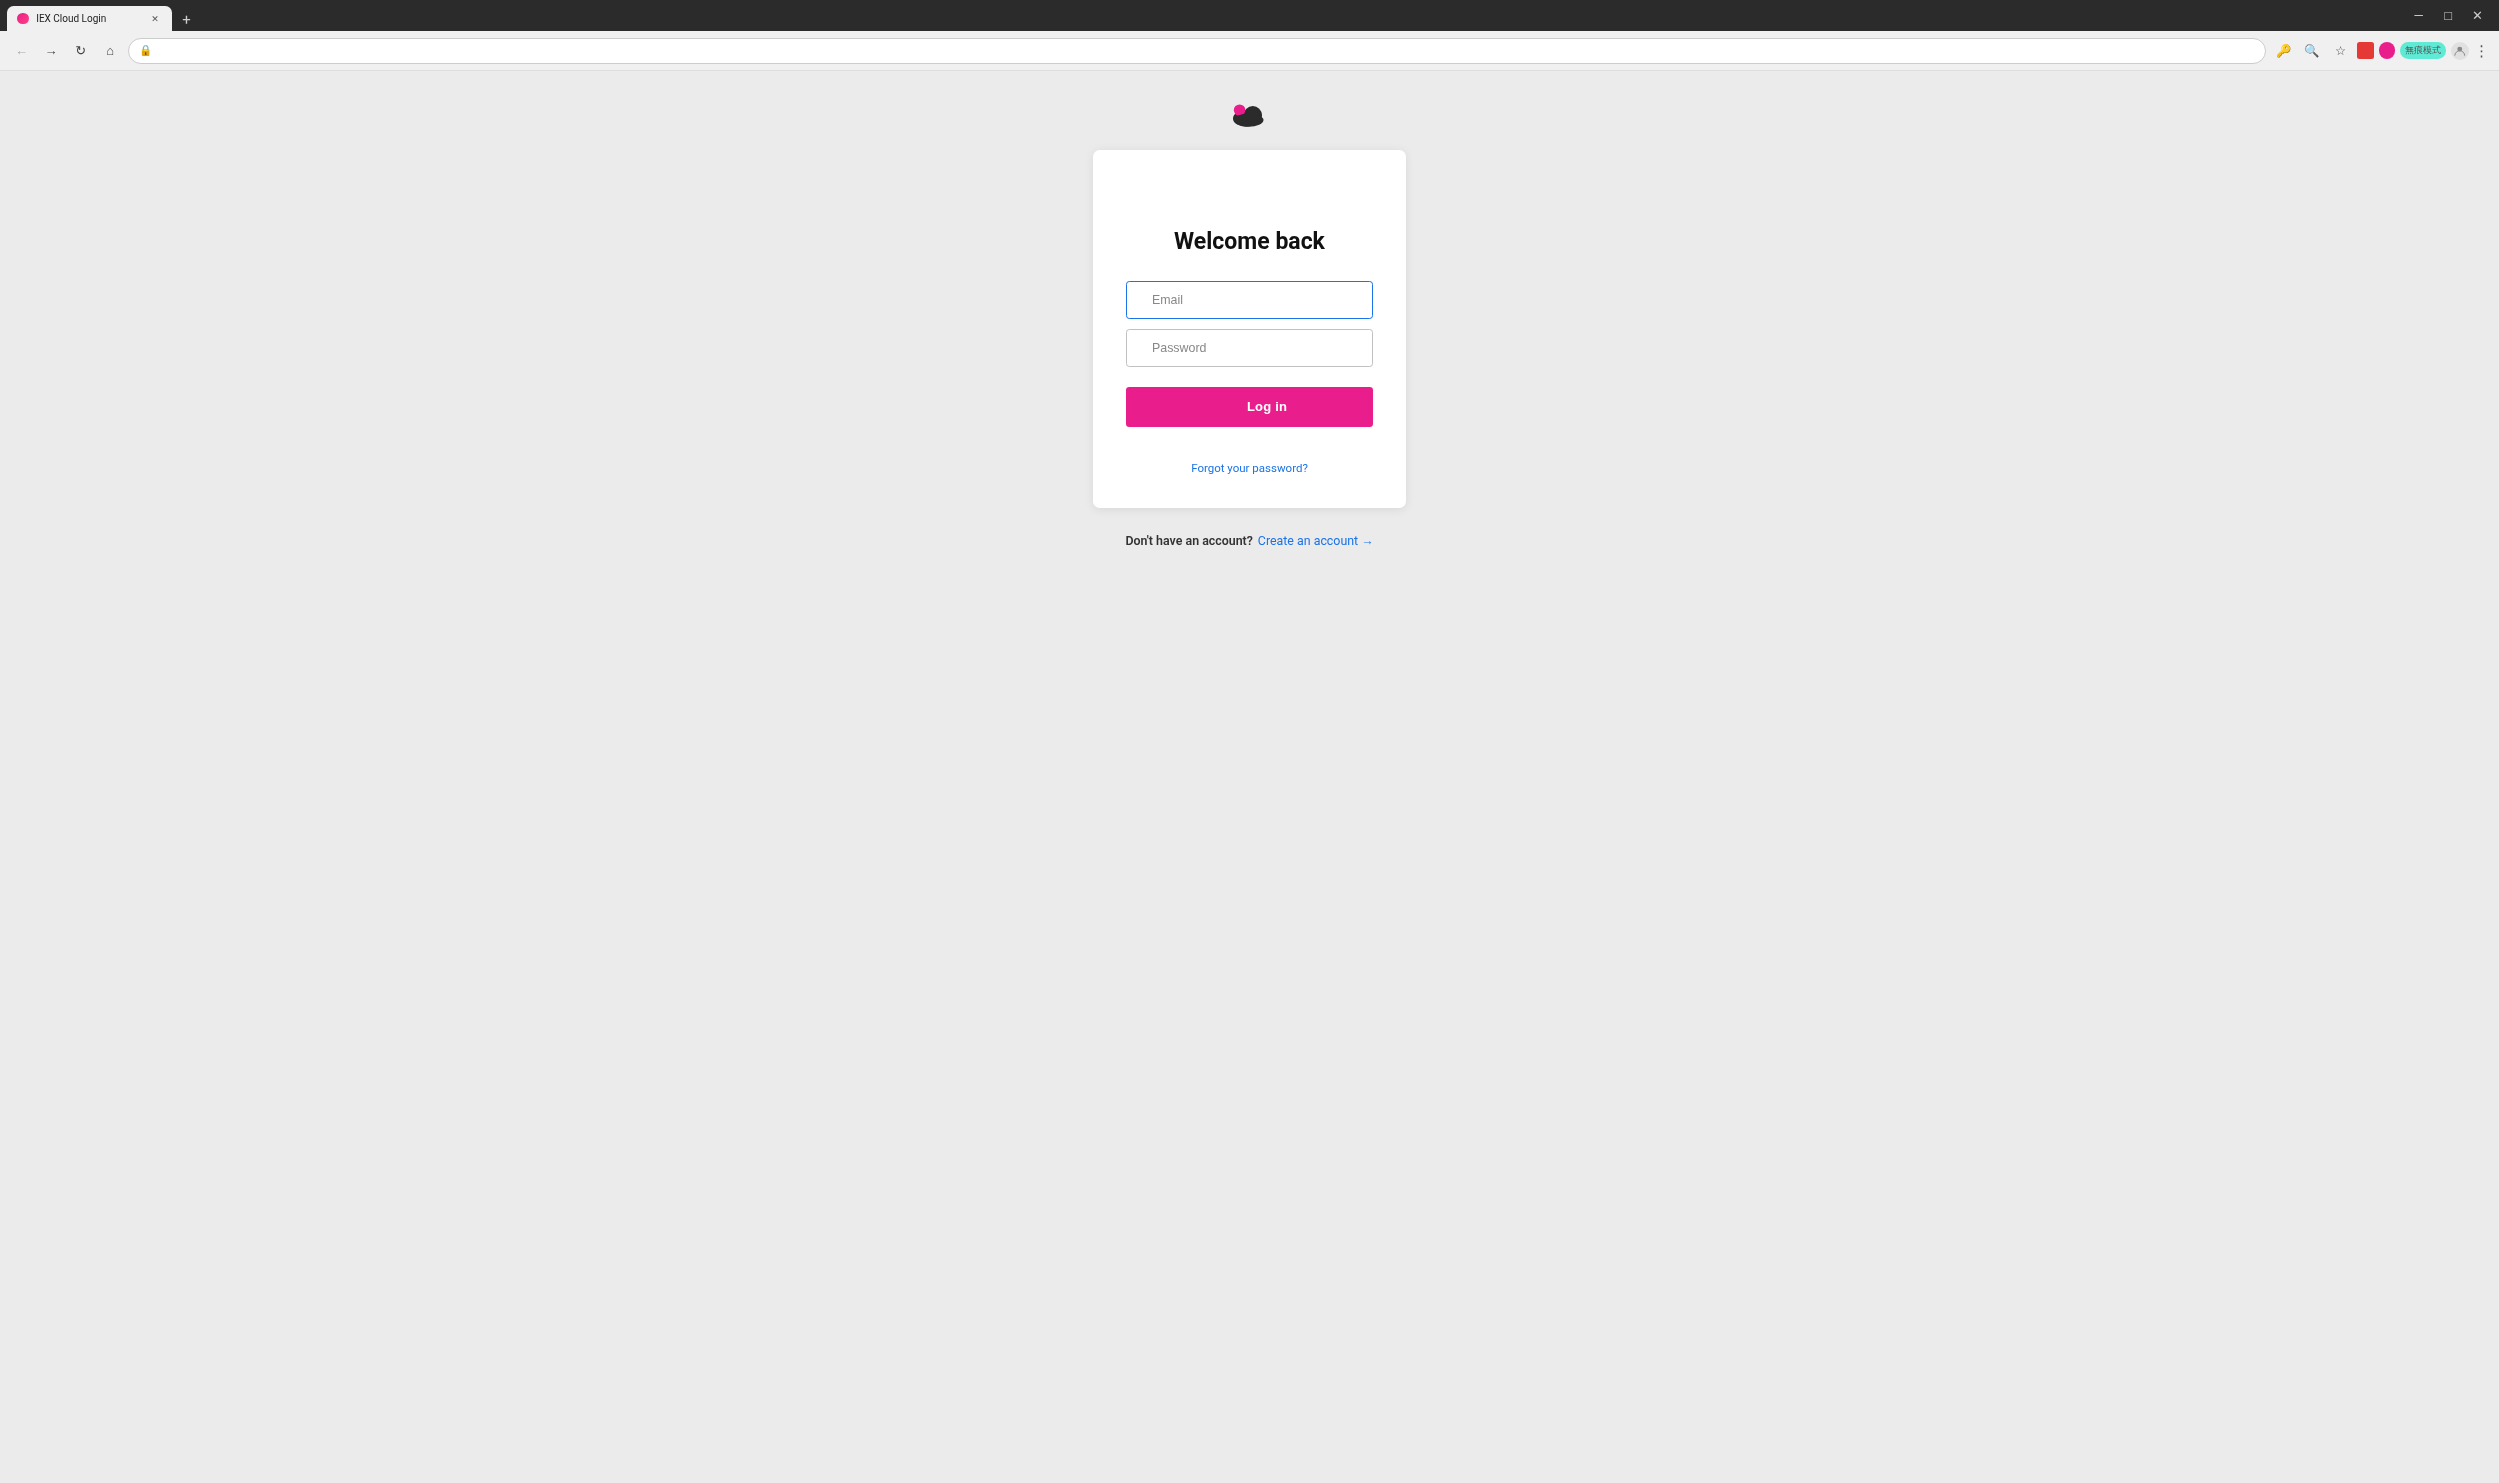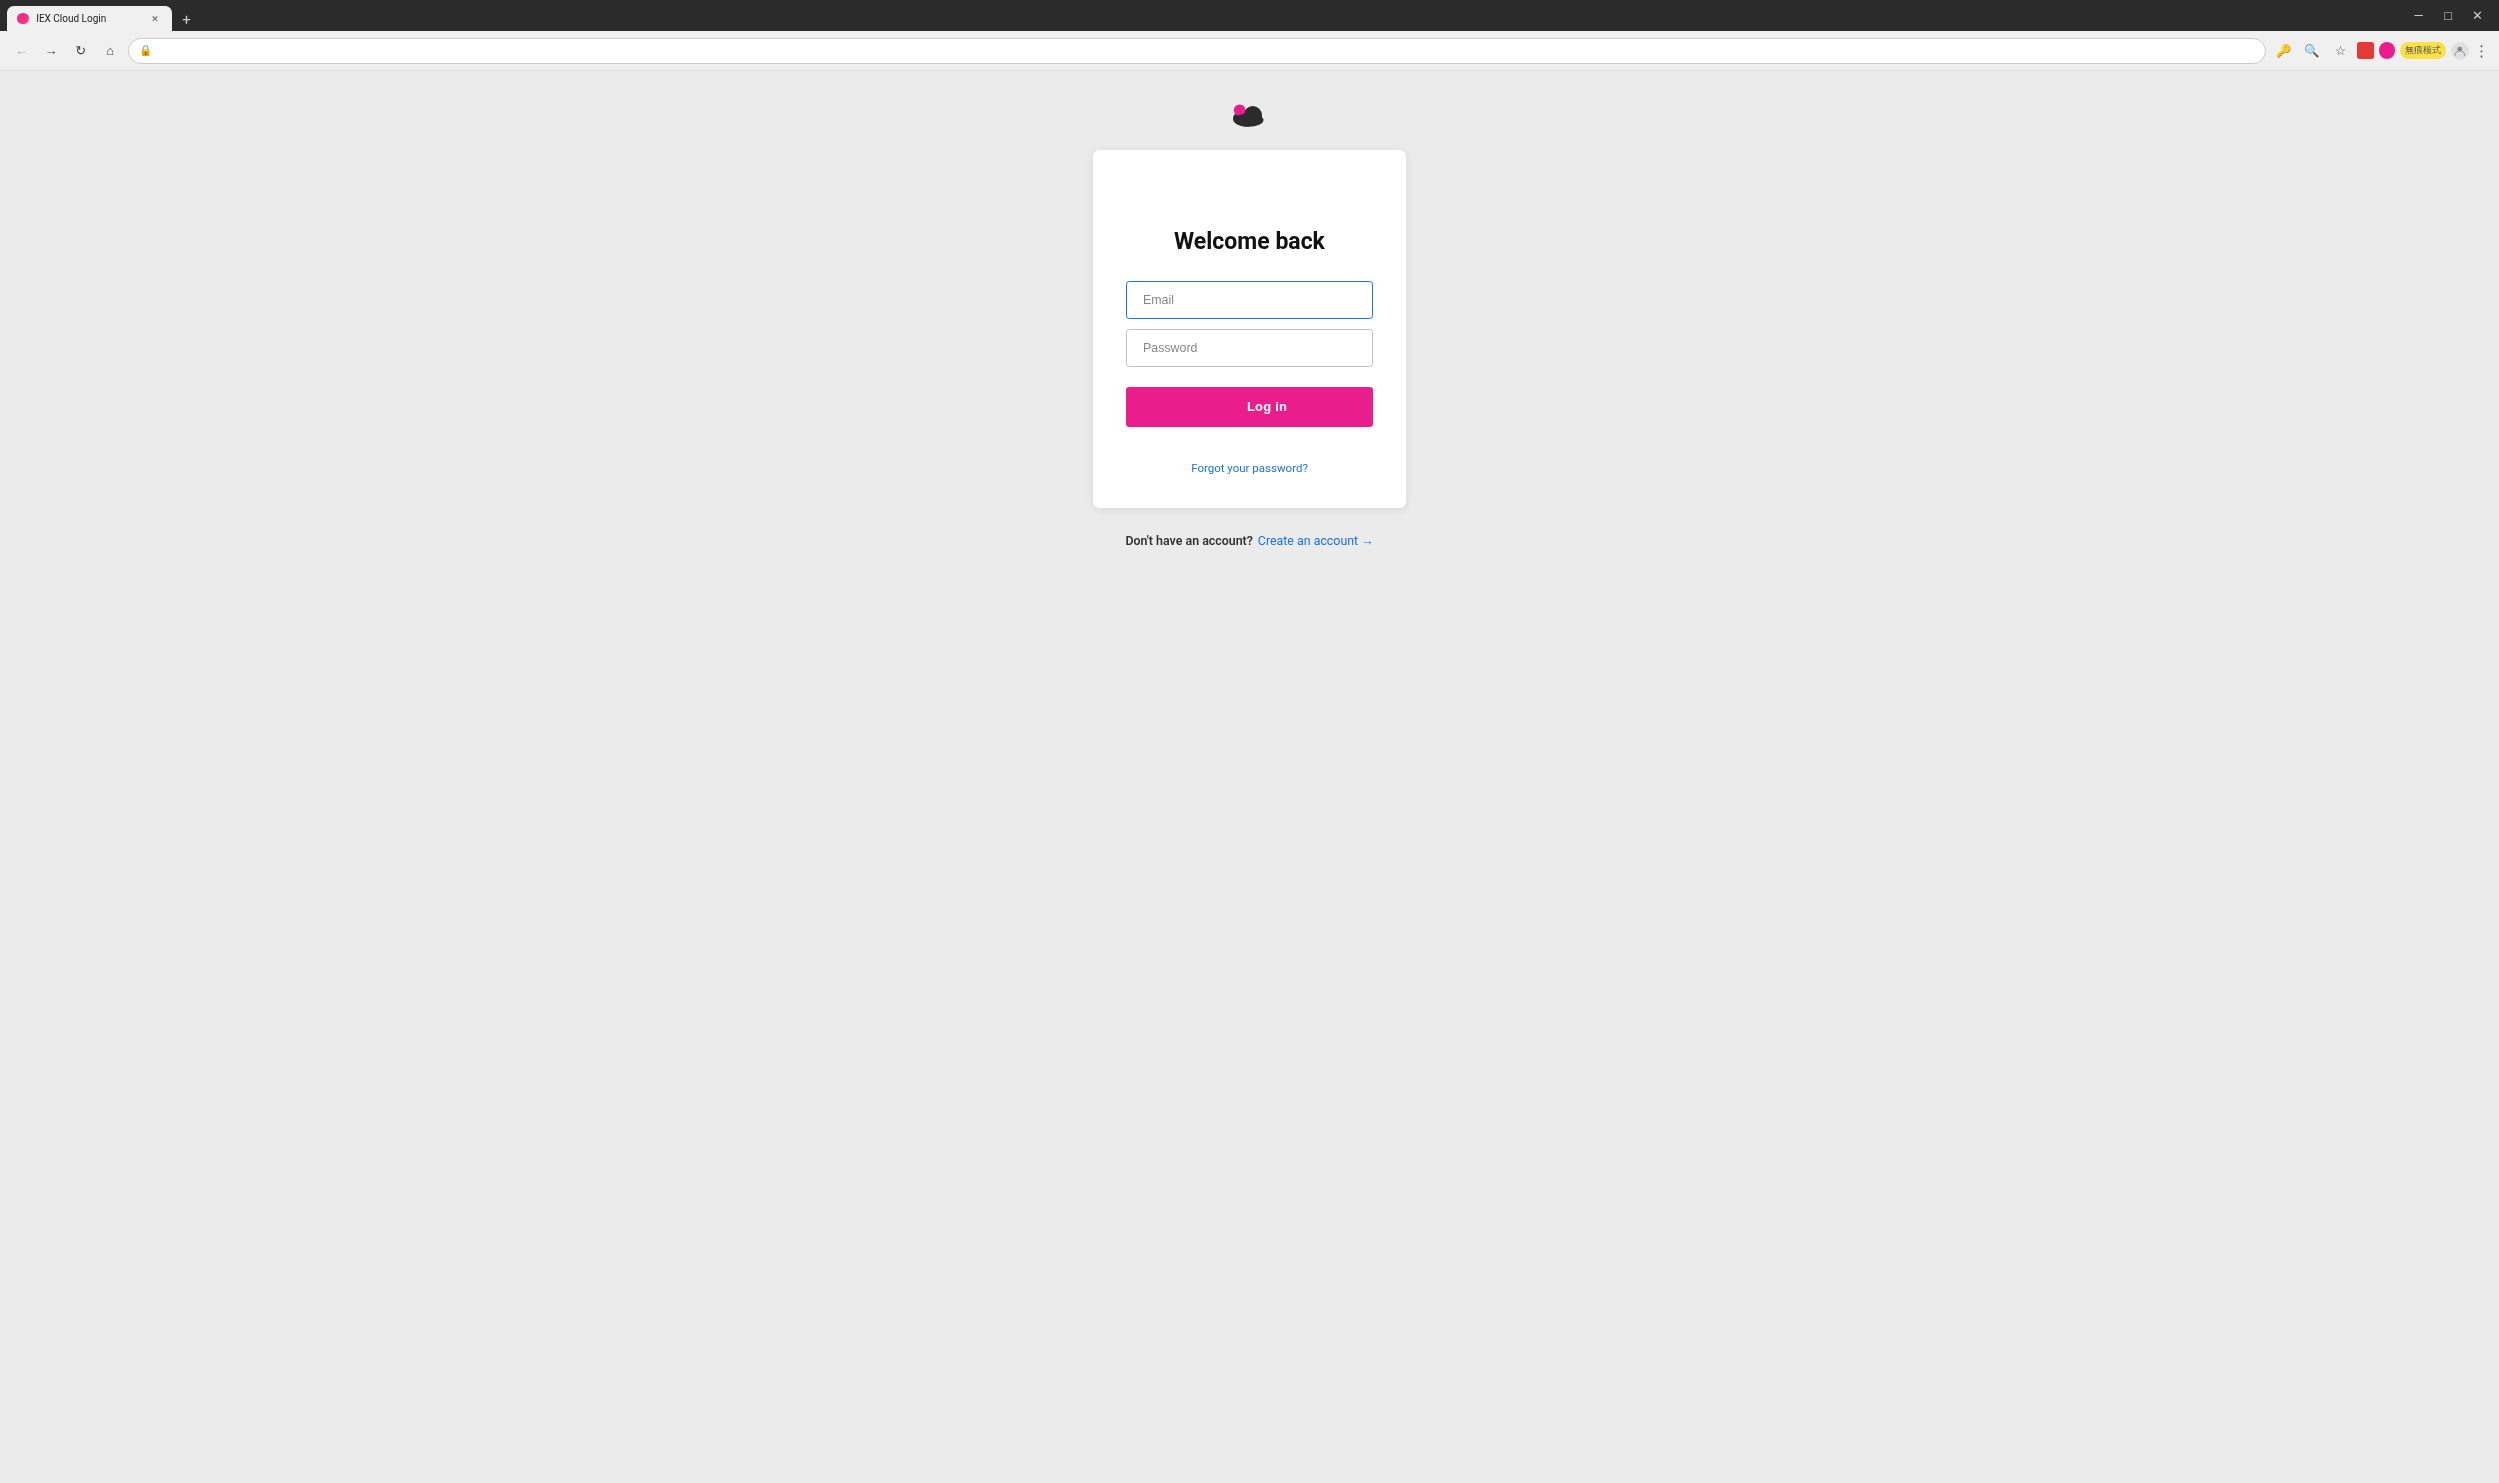--- a/index.html
+++ b/index.html
@@ -194,21 +194,21 @@
       background: #e91e8c;
       border-radius: 50%;
       display: flex;
       align-items: center;
       justify-content: center;
     }
 
     .ext-text {
       font-size: 9px;
       color: #555;
-      background: #fde047;
+      background: #5eead4;
       padding: 1.6px 5px;
       border-radius: 8.2px;
       white-space: nowrap;
     }
 
     .ext-avatar {
       width: 18px;
       height: 18px;
       background: #e0e0e0;
       border-radius: 50%;
@@ -264,21 +264,21 @@
 
     .form-group {
       margin-bottom: 10px;
     }
 
     .form-input {
       width: 100%;
       height: 38px;
       border: 1.2px solid #c0c0c0;
       border-radius: 3.3px;
-      padding: 0 16px;
+      padding: 0 25px;
       font-size: 12.4px;
       color: #333;
       outline: none;
       background: #fff;
     }
 
     .form-input::placeholder {
       color: #888;
     }
 

